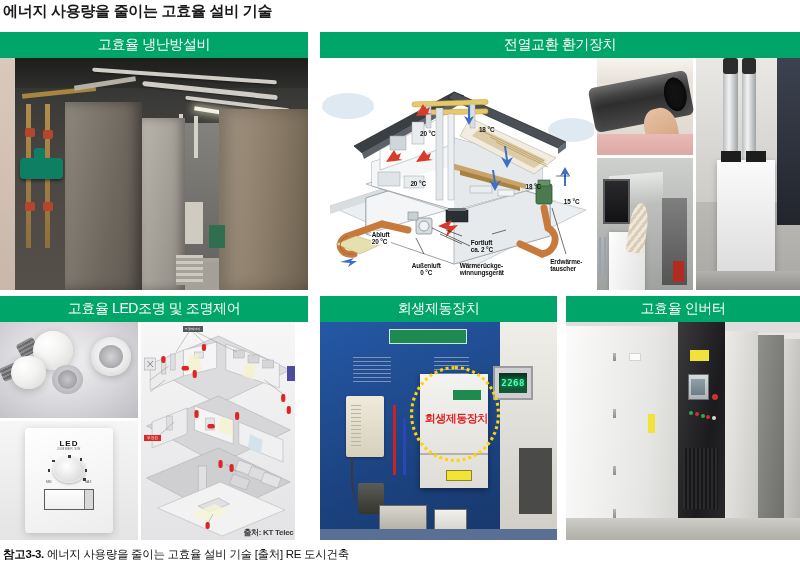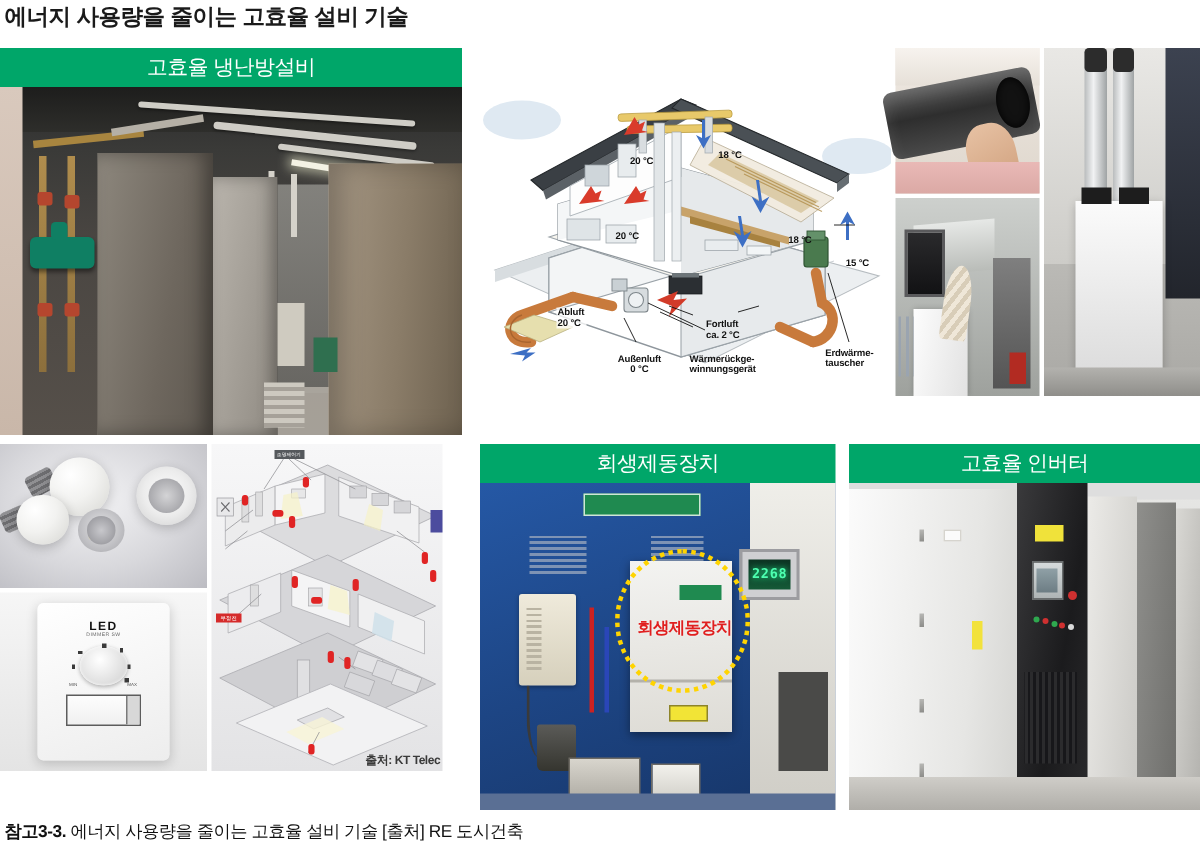--- a/index.html
+++ b/index.html
@@ -341,20 +341,21 @@
         <div class="mr-greenvalve"></div>
         <div class="mr-valve v1"></div>
         <div class="mr-valve v2"></div>
         <div class="mr-valve v3"></div>
         <div class="mr-valve v4"></div>
       </div>
     </div>
   </div>
 
   <div class="panel" style="left:320px; top:32px; width:480px; height:258px;">
+    <div class="panel-header">전열교환 환기장치</div>
     <div class="panel-body" style="height:232px;">
 
       <div style="position:absolute; left:0; top:0; width:274px; height:232px;">
         <div class="house-wrap">
           <svg class="house-svg" viewBox="0 0 274 232" preserveAspectRatio="none">
 
             <ellipse cx="28" cy="48" rx="26" ry="13" fill="#dfe9f2"></ellipse>
             <ellipse cx="252" cy="72" rx="24" ry="12" fill="#dfe9f2"></ellipse>
 
             <polygon points="10,148 120,112 266,152 150,210" fill="#eceff1" stroke="#b6bcc0" stroke-width="0.7"></polygon>
@@ -511,20 +512,21 @@
           <div class="er-elbow e2"></div>
           <div class="er-unit"></div>
           <div class="er-base"></div>
           <div class="er-floor"></div>
         </div>
       </div>
     </div>
   </div>
 
   <div class="panel" style="left:0px; top:296px; width:308px; height:244px;">
+    <div class="panel-header">고효율 LED조명 및 조명제어</div>
     <div class="panel-body" style="height:218px;">
 
       <div style="position:absolute; left:0px; top:0px; width:138px; height:96px;">
         <div class="ledbulbs">
           <div class="bulb-base bb1"></div>
           <div class="bulb-base bb2"></div>
           <div class="bulb b1"></div>
           <div class="bulb b2"></div>
           <div class="downlight dl1"></div>
           <div class="spot">

